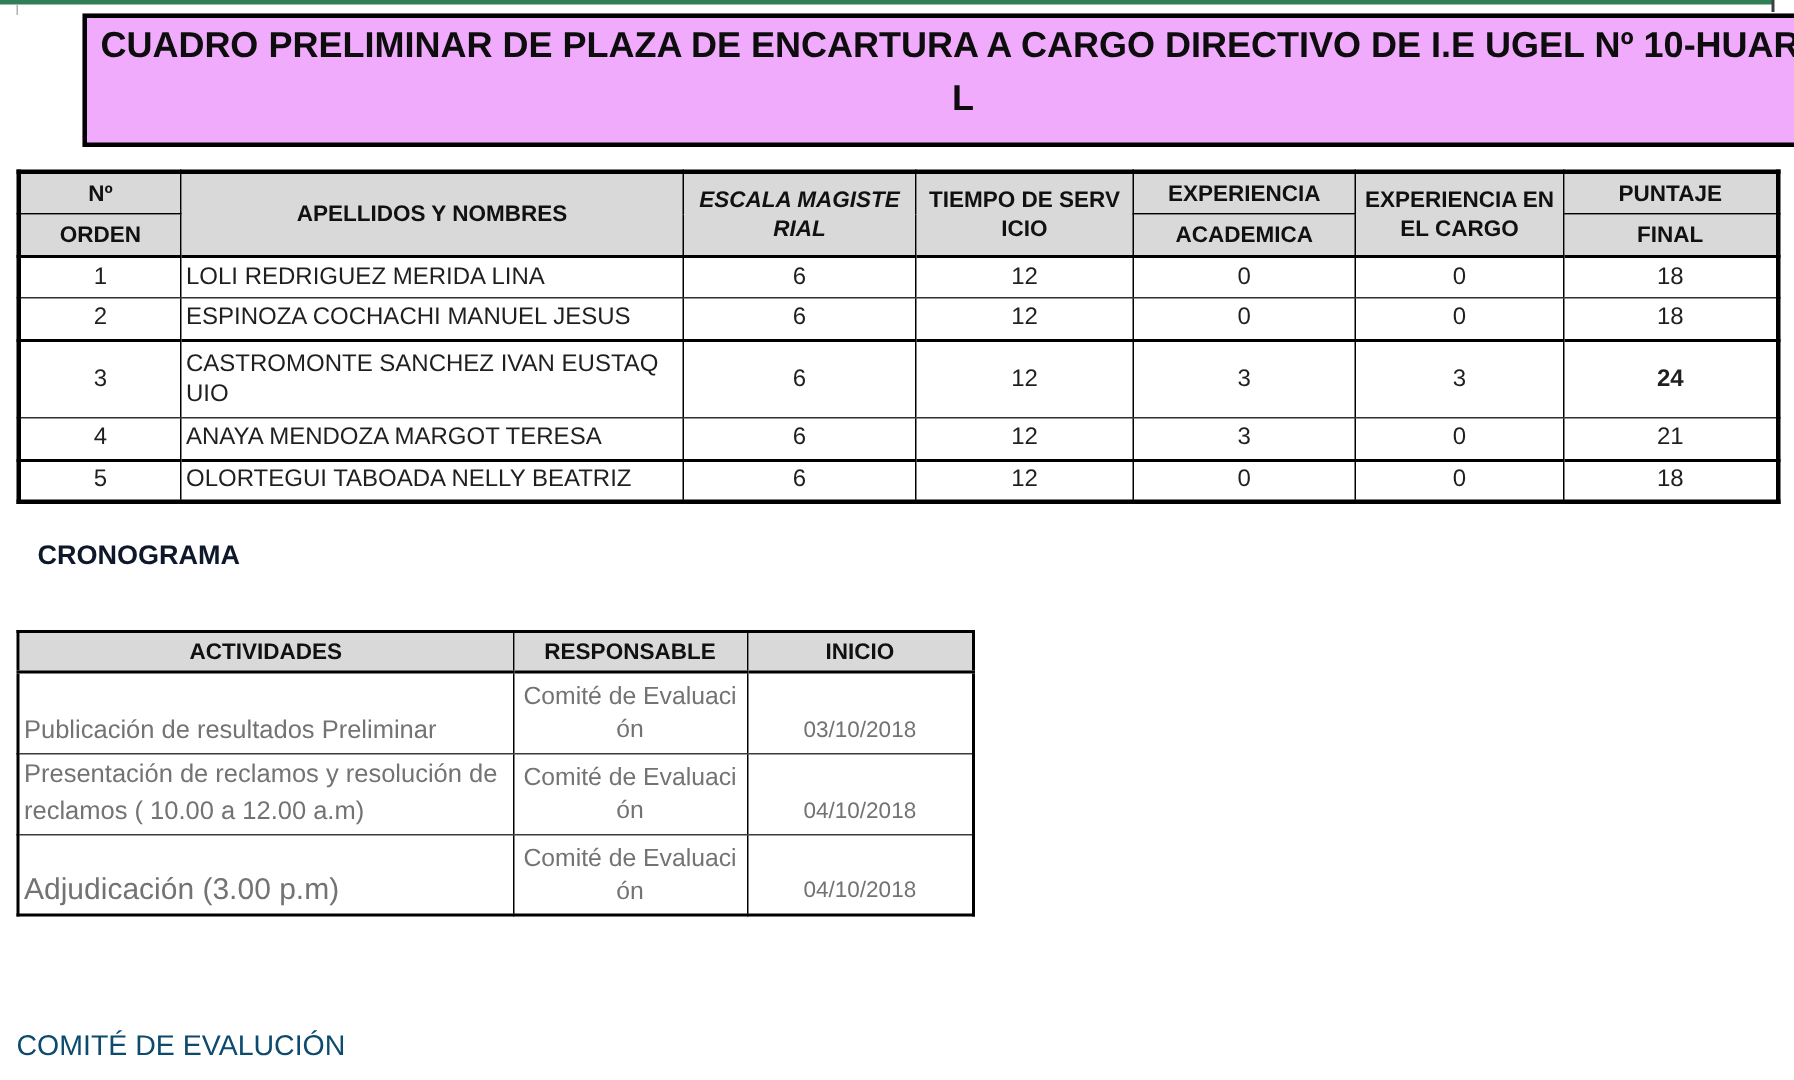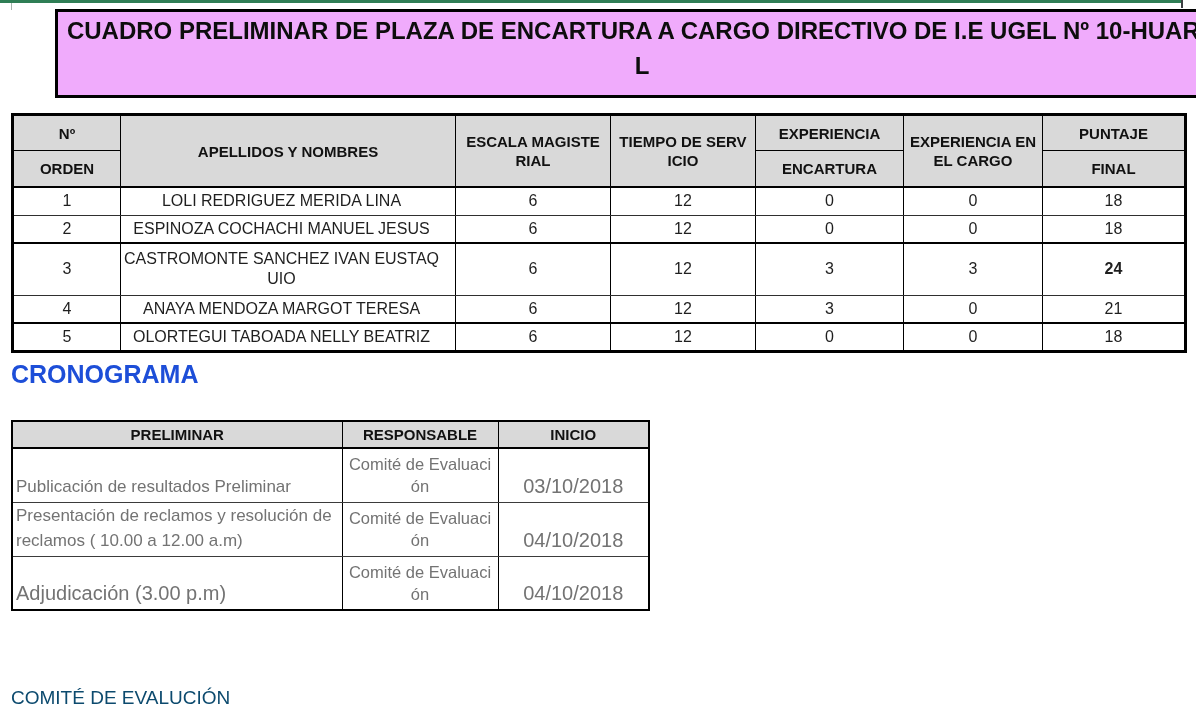--- a/index.html
+++ b/index.html
@@ -57,46 +57,46 @@
   }
   .results thead th {
     background: #d9d9d9;
     font-size: 15px; font-weight: bold; color: #111;
     text-align: center; vertical-align: middle;
     line-height: 19px;
     word-break: break-all;
     height: 28px;
   }
   .results thead th.sub { border-bottom: 1.5px solid #000; }
-  .results thead th.th-escala { padding: 0 7px; }
-  .results thead th.th-tiempo { padding: 16px 7px; }
+  .results thead th.th-escala { padding: 0 7px; font-style: italic; }
+  .results thead th.th-tiempo { padding: 0 7px; }
   .results thead th.th-cargo  { padding: 0 2px; }
   .results tbody td {
     font-size: 16px; color: #1f1f1f;
     border-top: 1px solid #2f2f2f;
     border-bottom: 1px solid #2f2f2f;
     vertical-align: middle;
     line-height: 20px;
   }
   .results tbody tr:first-child td { border-top: 2.5px solid #000; }
   .results tbody tr.thick-top td { border-top: 2.5px solid #000; }
   .results td.num { text-align: center; }
   .results td.name {
-    text-align: center;
+    text-align: left;
     padding: 2px 16px 2px 3px;
     word-break: break-all;
   }
   .results td.bold { font-weight: bold; }
   .results tr.rh-s  { height: 28px; }
   .results tr.rh-l  { height: 52px; }
 
   
   .cronograma-heading {
-    position: absolute; left: 11px; top: 360px;
-    font-size: 25px; font-weight: bold; color: #1d4ed8;
+    position: absolute; left: 25px; top: 360px;
+    font-size: 18px; font-weight: bold; color: #0f172a;
   }
 
   
   .schedule {
     position: absolute; left: 11px; top: 420px;
     width: 637px;
     border: 2.5px solid #000;
   }
   .schedule th, .schedule td {
     border-left: 1.5px solid #000;
@@ -123,21 +123,21 @@
   .schedule td.act-sm { font-size: 17px; line-height: 25px; }
   .schedule td.act-lg { font-size: 20px;   line-height: 26px; }
   .schedule td.resp {
     text-align: center; vertical-align: middle;
     font-size: 16.5px; line-height: 22px;
     padding: 0 3.5px;
     word-break: break-all;
   }
   .schedule td.date {
     text-align: center; vertical-align: bottom;
-    font-size: 20px; line-height: 25px;
+    font-size: 15px; line-height: 25px;
     padding-bottom: 3px;
   }
   .schedule tr.sh-1 { height: 54px; }
   .schedule tr.sh-2 { height: 53px; }
   .schedule tr.sh-3 { height: 53px; }
   .schedule tr.sh-4 { height: 54px; }
 
   
   .footer-note {
     position: absolute; left: 11px; top: 687px;
@@ -170,21 +170,21 @@
         <th class="sub">Nº</th>
         <th rowspan="2">APELLIDOS Y NOMBRES</th>
         <th rowspan="2" class="th-escala">ESCALA MAGISTERIAL</th>
         <th rowspan="2" class="th-tiempo">TIEMPO DE SERVICIO</th>
         <th class="sub">EXPERIENCIA</th>
         <th rowspan="2" class="th-cargo">EXPERIENCIA EN EL CARGO</th>
         <th class="sub">PUNTAJE</th>
       </tr>
       <tr>
         <th>ORDEN</th>
-        <th>ENCARTURA</th>
+        <th>ACADEMICA</th>
         <th>FINAL</th>
       </tr>
     </thead>
     <tbody>
       <tr class="rh-s">
         <td class="num">1</td>
         <td class="name">LOLI REDRIGUEZ MERIDA LINA</td>
         <td class="num">6</td>
         <td class="num">12</td>
         <td class="num">0</td>
@@ -233,21 +233,21 @@
   <div class="cronograma-heading">CRONOGRAMA</div>
 
   <table class="schedule">
     <colgroup>
       <col style="width:330px">
         <col style="width:156px">
         <col style="width:151px">
     </colgroup>
     <thead>
       <tr>
-        <th>PRELIMINAR</th>
+        <th>ACTIVIDADES</th>
         <th>RESPONSABLE</th>
         <th>INICIO</th>
       </tr>
     </thead>
     <tbody>
       <tr class="sh-1">
         <td class="act act-sm">Publicación de resultados Preliminar</td>
         <td class="resp">Comité de Evaluación</td>
         <td class="date">03/10/2018</td>
       </tr>

